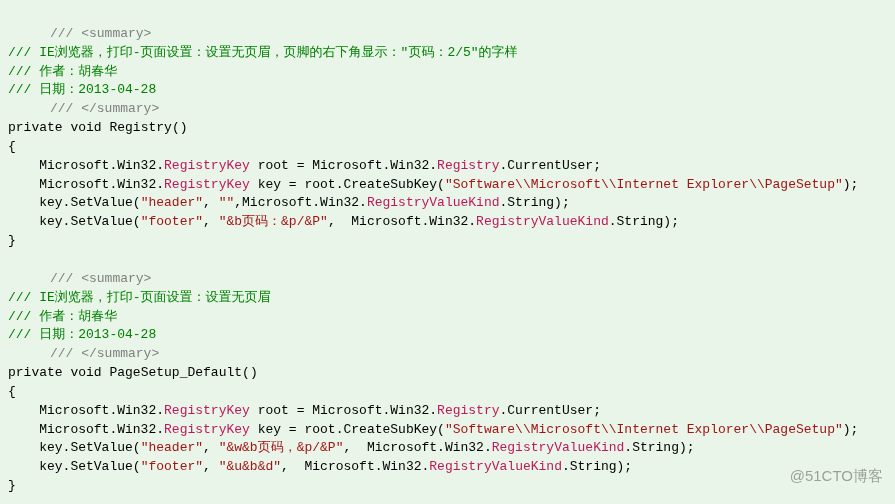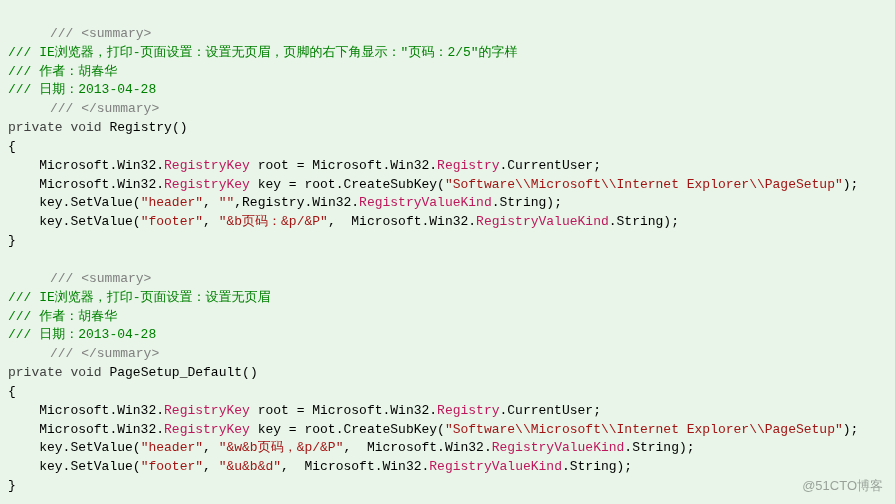--- a/index.html
+++ b/index.html
@@ -13,48 +13,48 @@
     height: 504px;
     overflow: hidden;
     position: relative;
   }
   .code {
     padding: 6px 8px;
     white-space: pre;
   }
   .c-gray { color: #808080; margin-left: 42px; }
   .c-green { color: #008000; }
-  .c-blue { color: #404040; }
+  .c-blue { color: #000000; }
   .c-teal { color: #be185d; }
   .c-red { color: #a31515; }
   .c-black { color: #000000; }
   .watermark {
     position: absolute;
     right: 12px;
-    bottom: 8px;
+    bottom: 17px;
     color: rgba(0,0,0,0.35);
     font-family: sans-serif;
-    font-size: 13px;
+    font-size: 15px;
     pointer-events: none;
   }
 </style>
 </head>
 <body>
 
 <div class="code">
 <span class="c-gray">/// &lt;summary&gt;</span>
 <span class="c-green">/// IE浏览器，打印-页面设置：设置无页眉，页脚的右下角显示："页码：2/5"的字样</span>
 <span class="c-green">/// 作者：胡春华</span>
 <span class="c-green">/// 日期：2013-04-28</span>
 <span class="c-gray">/// &lt;/summary&gt;</span>
 <span class="c-blue">private</span> <span class="c-blue">void</span> <span class="c-black">Registry</span><span class="c-black">()</span>
 <span class="c-black">{</span>
 <span class="c-black">    Microsoft.Win32.</span><span class="c-teal">RegistryKey</span><span class="c-black"> root = Microsoft.Win32.</span><span class="c-teal">Registry</span><span class="c-black">.CurrentUser;</span>
 <span class="c-black">    Microsoft.Win32.</span><span class="c-teal">RegistryKey</span><span class="c-black"> key = root.CreateSubKey(</span><span class="c-red">"Software\\Microsoft\\Internet Explorer\\PageSetup"</span><span class="c-black">);</span>
-<span class="c-black">    key.SetValue(</span><span class="c-red">"header"</span><span class="c-black">, </span><span class="c-red">""</span><span class="c-black">,Registry.Win32.</span><span class="c-teal">RegistryValueKind</span><span class="c-black">.String);</span>
+<span class="c-black">    key.SetValue(</span><span class="c-red">"header"</span><span class="c-black">, </span><span class="c-red">""</span><span class="c-black">,Microsoft.Win32.</span><span class="c-teal">RegistryValueKind</span><span class="c-black">.String);</span>
 <span class="c-black">    key.SetValue(</span><span class="c-red">"footer"</span><span class="c-black">, </span><span class="c-red">"&amp;b页码：&amp;p/&amp;P"</span><span class="c-black">,  Microsoft.Win32.</span><span class="c-teal">RegistryValueKind</span><span class="c-black">.String);</span>
 <span class="c-black">}</span>
 
 <span class="c-gray">/// &lt;summary&gt;</span>
 <span class="c-green">/// IE浏览器，打印-页面设置：设置无页眉</span>
 <span class="c-green">/// 作者：胡春华</span>
 <span class="c-green">/// 日期：2013-04-28</span>
 <span class="c-gray">/// &lt;/summary&gt;</span>
 <span class="c-blue">private</span> <span class="c-blue">void</span> <span class="c-black">PageSetup_Default</span><span class="c-black">()</span>
 <span class="c-black">{</span>

